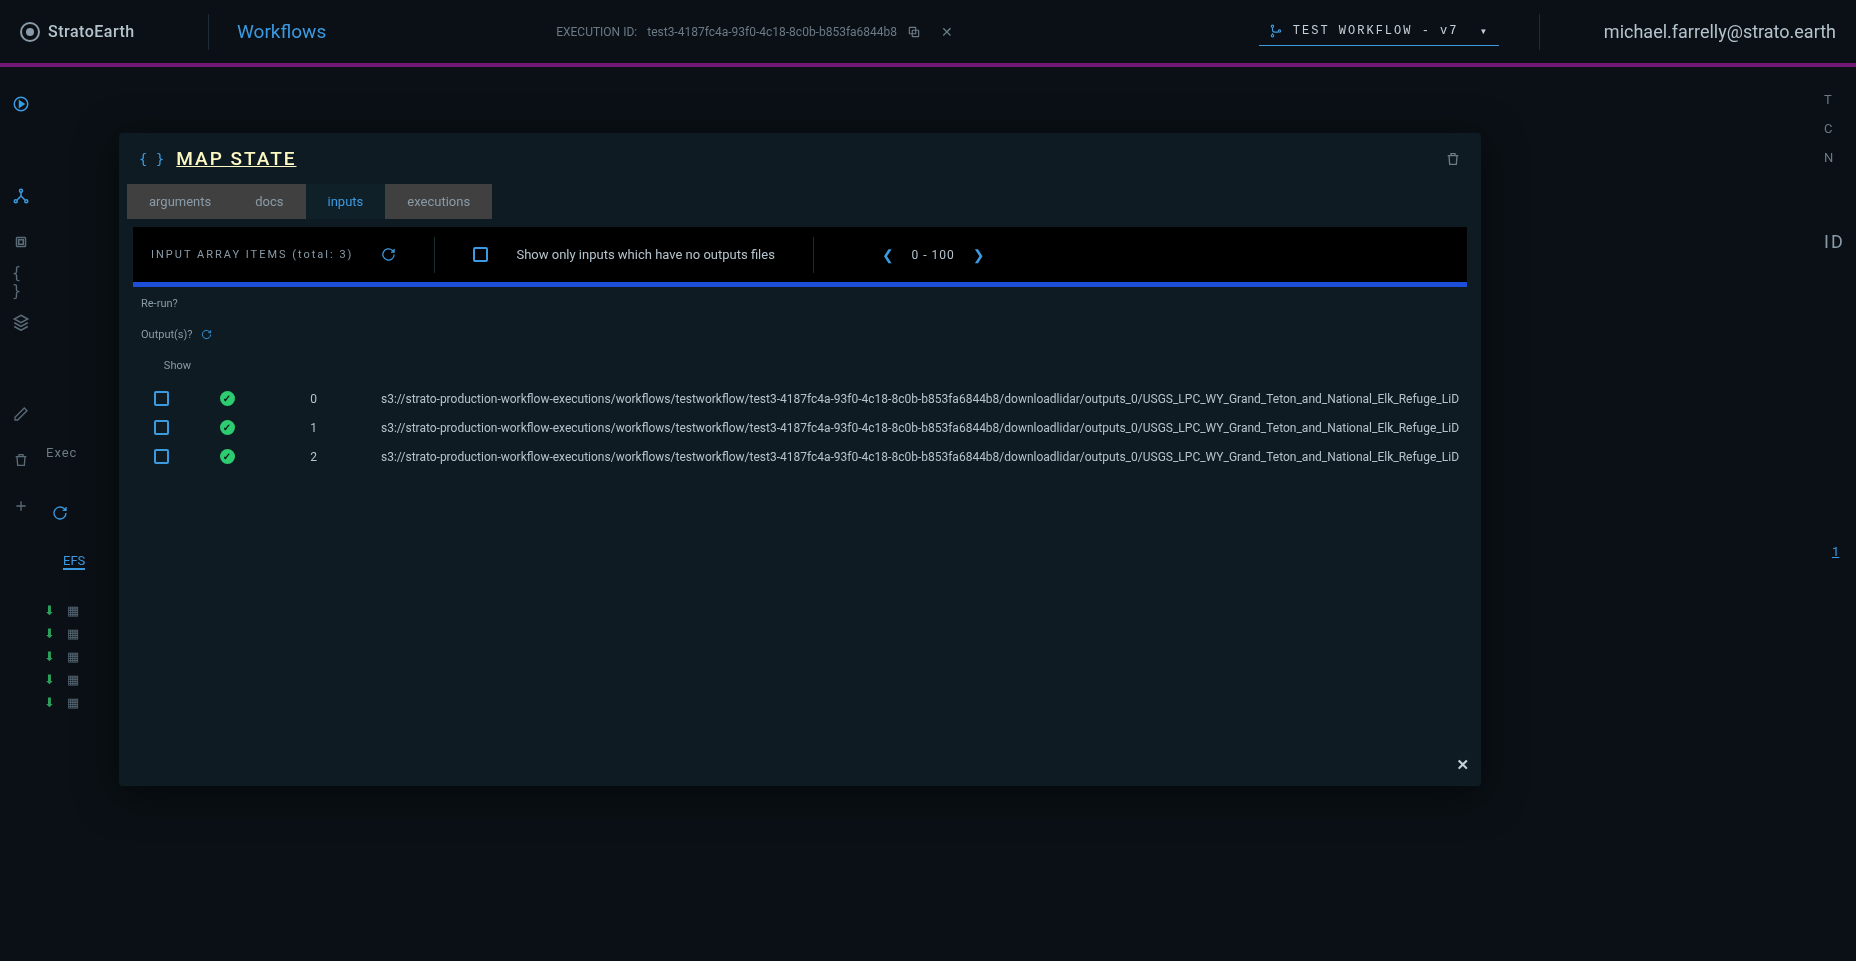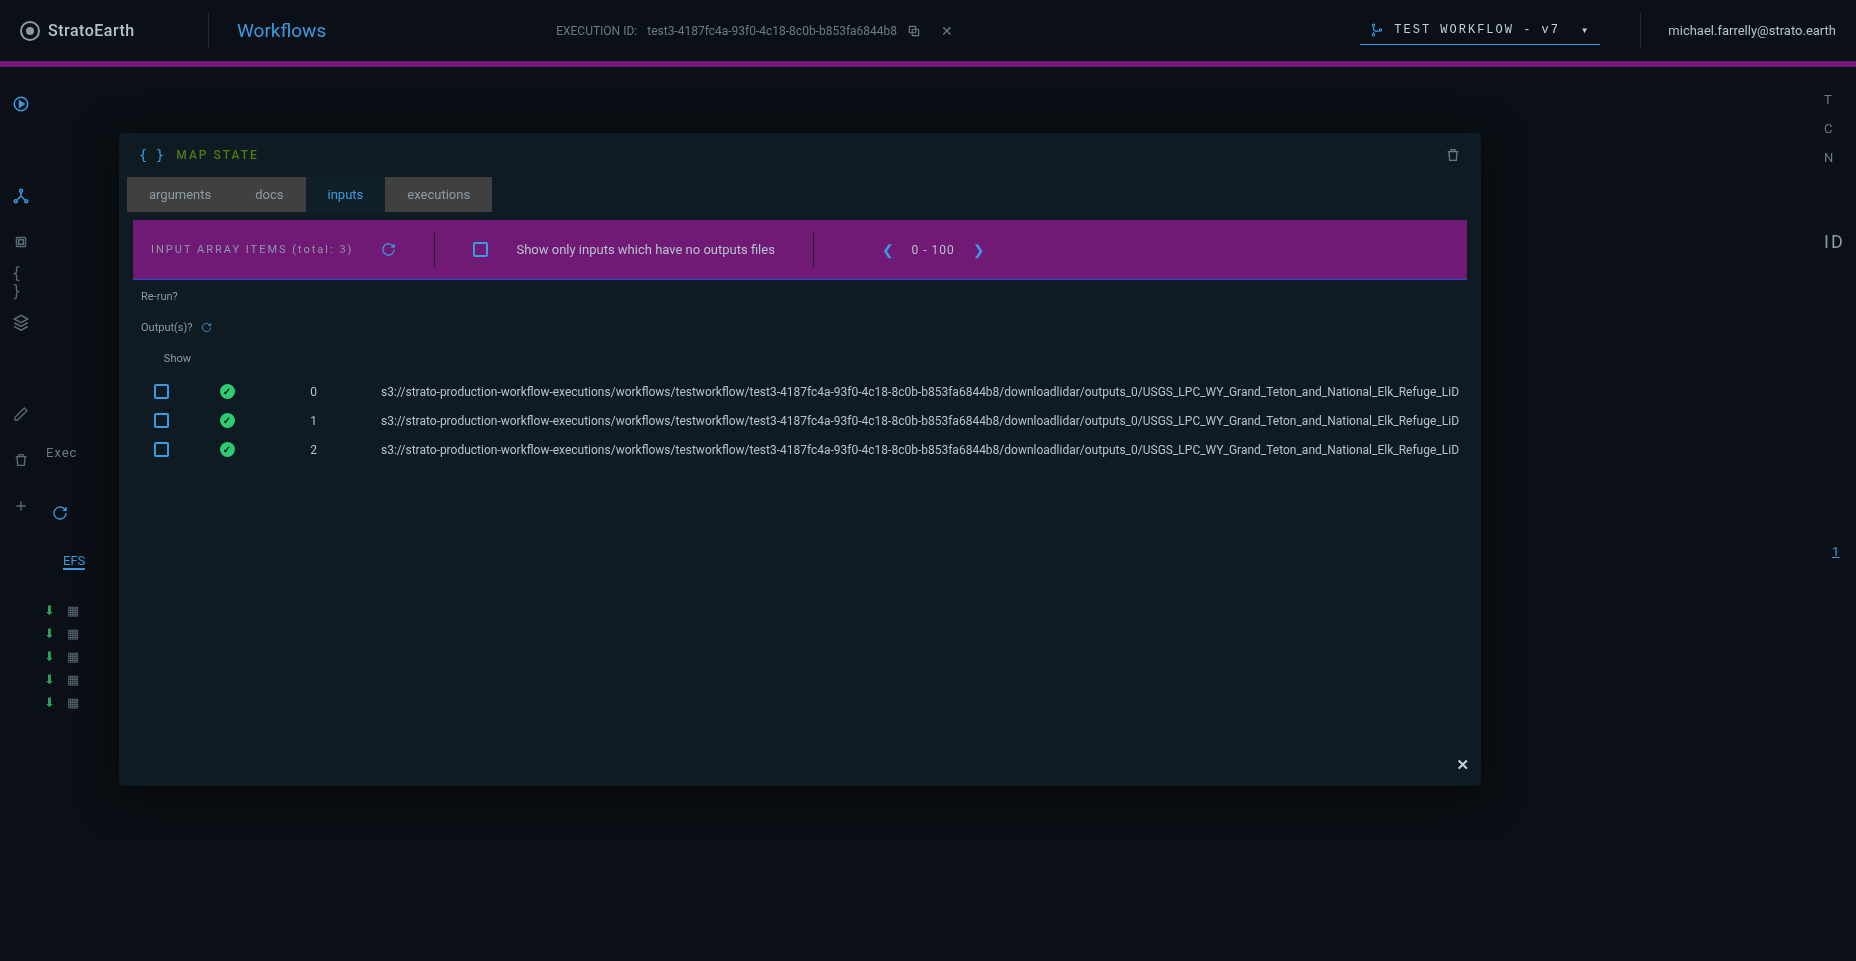--- a/index.html
+++ b/index.html
@@ -9,21 +9,21 @@
   color: #c5d0d8;
   width: 1856px;
   height: 961px;
   overflow: hidden;
   font-size: 13px;
 }
 .topbar {
   height: 67px;
   display: flex;
   align-items: center;
-  border-bottom: 6px solid #701a75;
+  border-bottom: 4px solid #701a75;
   padding: 0 20px;
   position: relative;
 }
 .logo-area {
   display: flex;
   align-items: center;
   gap: 8px;
   width: 160px;
 }
 .logo-icon {
@@ -52,21 +52,21 @@
   align-items: center;
   gap: 10px;
   border-bottom: 1px solid #3b9ae0;
   padding: 6px 10px;
   min-width: 240px;
   color: #c5d0d8;
   font-size: 12px;
   letter-spacing: 2px;
   font-family: Liberation Mono, monospace;
 }
-.user-email { margin-left: 40px; color: #b5c3cd; font-size: 13px; padding-left: 27px; border-left: 1px solid #1f2b36; height: 36px; display: flex; align-items: center; }
+.user-email { margin-left: 40px; color: #b5c3cd; font-size: 18px; padding-left: 64px; border-left: 1px solid #1f2b36; height: 36px; display: flex; align-items: center; }
 
 .main-area { display: flex; height: calc(100% - 67px); }
 
 .left-rail {
   width: 42px;
   display: flex;
   flex-direction: column;
   align-items: center;
   padding-top: 28px;
   gap: 28px;
@@ -97,36 +97,36 @@
   border-radius: 4px;
   box-shadow: 0 8px 40px rgba(0,0,0,0.5);
 }
 .modal-header {
   display: flex;
   align-items: center;
   padding: 14px 20px;
   gap: 12px;
 }
 .brackets-icon { color: #3b9ae0; font-size: 14px; font-family: monospace; }
-.modal-title { color: #4d7c0f; font-size: 12px; letter-spacing: 2px; font-weight: 500; }
+.modal-title { color: #fef9c3; font-size: 19px; letter-spacing: 2px; font-weight: 500; text-decoration: underline; }
 .trash-btn { margin-left: auto; color: #6b7a85; cursor: pointer; }
 .tabs { display: flex; padding: 0 8px; }
 .tab {
   padding: 10px 22px;
   color: #8a9ba8;
   font-size: 13px;
   cursor: pointer;
   background: #404040;
 }
 .tab.active { color: #3b9ae0; background: #102029; }
 
 .filter-bar {
   margin: 8px 14px 0 14px;
-  background: #701a75;
-  border-bottom: 1px solid #1d4ed8;
+  background: #000000;
+  border-bottom: 5px solid #1d4ed8;
   height: 60px;
   display: flex;
   align-items: center;
   padding: 0 18px;
   gap: 28px;
 }
 .filter-label { color: #8a9ba8; font-size: 11px; letter-spacing: 2px; }
 .refresh-icon { color: #3b9ae0; cursor: pointer; }
 .fsep { width: 1px; height: 36px; background: #1a2a33; margin: 0 10px; }
 .checkbox {

